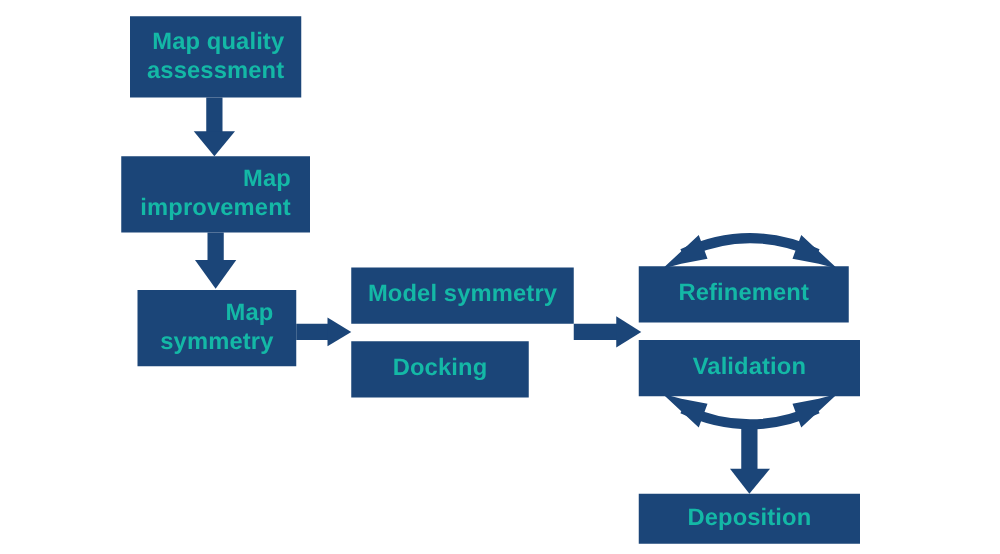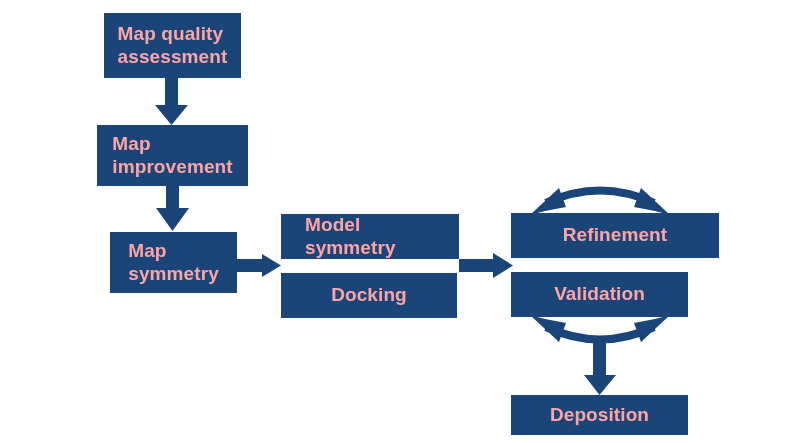--- a/index.html
+++ b/index.html
@@ -11,31 +11,31 @@
     position: relative;
     width: 800px;
     height: 443px;
     background: #ffffff;
     overflow: hidden;
     font-family: "Liberation Sans", sans-serif;
   }
   .node {
     position: absolute;
     background: #1b4578;
-    color: #fca5a5;
+    color: #14b8a6;
     display: flex;
     align-items: center;
     justify-content: center;
-    text-align: left;
+    text-align: right;
     font-size: 19px;
     font-weight: 600;
     line-height: 1.16;
     letter-spacing: 0.1px;
     box-sizing: border-box;
-    padding: 2px 24px;
+    padding: 2px 13px;
     white-space: pre-line;
   }
   .svg-layer {
     position: absolute;
     left: 0;
     top: 0;
     width: 800px;
     height: 443px;
   }
 </style>
@@ -97,25 +97,25 @@
 
   <div class="node" style="left:110px; top:232px; width:127px; height:61px;">
     <span>Map
 symmetry</span>
   </div>
 
   <div class="node" style="left:281px; top:214px; width:178px; height:45px;">
     <span>Model symmetry</span>
   </div>
 
-  <div class="node" style="left:281px; top:273px; width:176px; height:45px;">
+  <div class="node" style="left:281px; top:273px; width:142px; height:45px;">
     <span>Docking</span>
   </div>
 
-  <div class="node" style="left:511px; top:213px; width:208px; height:45px;">
+  <div class="node" style="left:511px; top:213px; width:168px; height:45px;">
     <span>Refinement</span>
   </div>
 
   <div class="node" style="left:511px; top:395px; width:177px; height:40px;">
     <span>Deposition</span>
   </div>
 
   <div class="node" style="left:511px; top:272px; width:177px; height:45px;">
     <span>Validation</span>
   </div>

